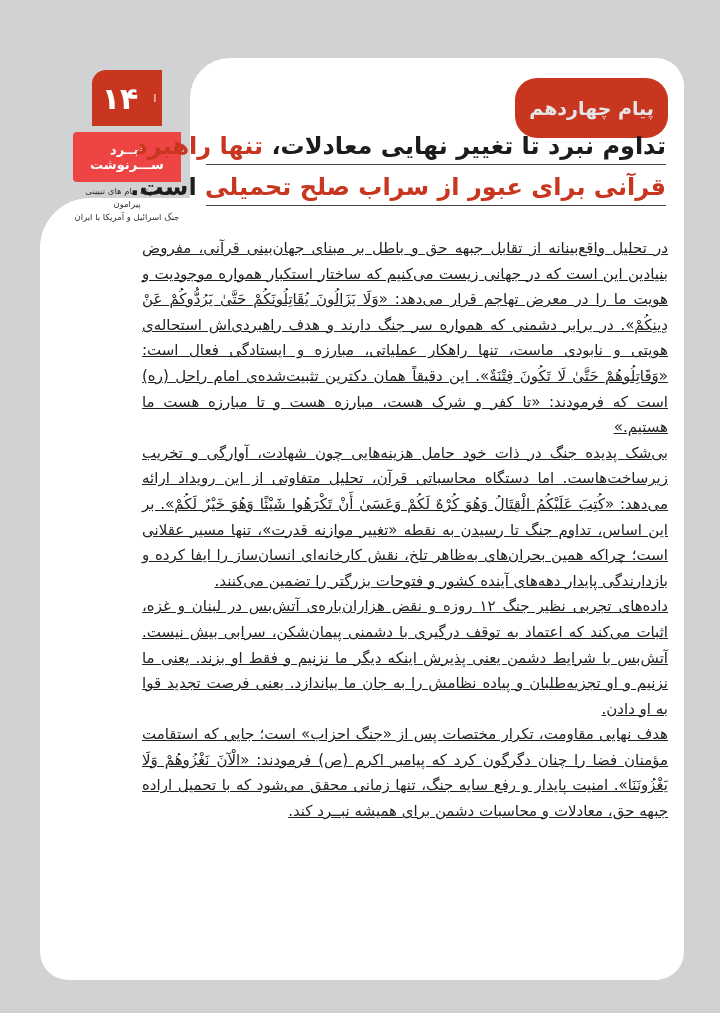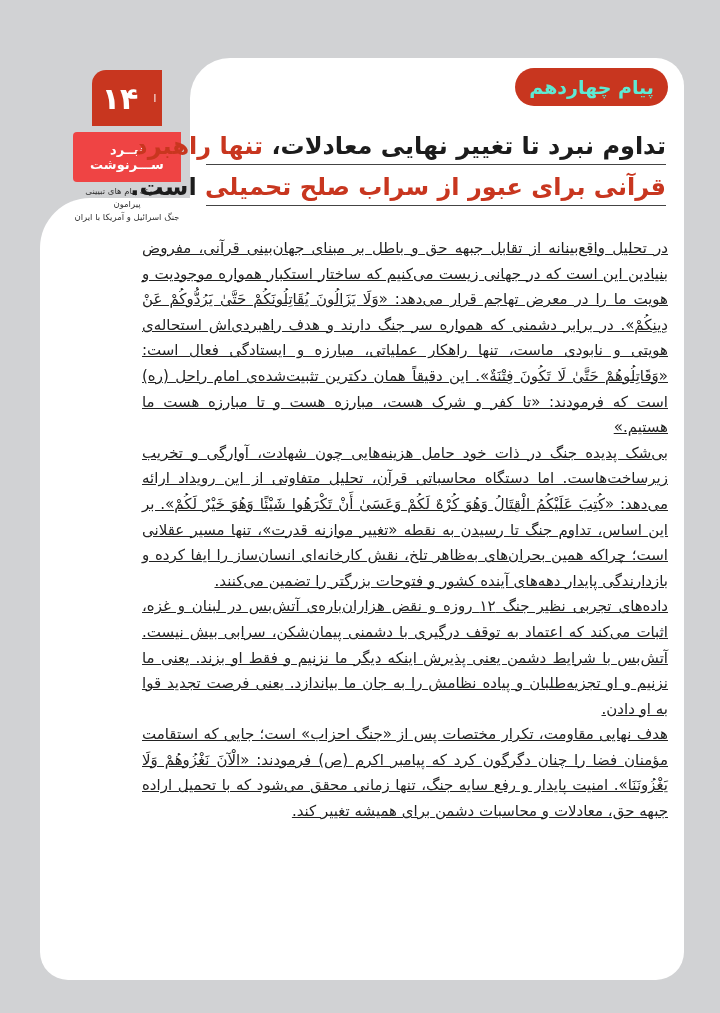--- a/index.html
+++ b/index.html
@@ -35,24 +35,24 @@
     font-size: 10px; display: flex; align-items: center; justify-content: center;
   }
   .logo-name {
     margin: 6px auto 0; width: 108px; background: #ef4444; color: #fff;
     font: bold 13px "DejaVu Sans", sans-serif; padding: 10px 0; border-radius: 4px 0 0 4px;
   }
   .logo-sub {
     font-size: 8.5px; color: #333; margin-top: 3px; line-height: 13px;
   }
   .badge {
-    position: absolute; right: 52px; top: 68px;
-    background: #c8361f; color: #5eead4; direction: rtl;
+    position: absolute; right: 52px; top: 78px;
+    background: #c8361f; color: #e5e5e5; direction: rtl;
     font: bold 19px "DejaVu Sans", sans-serif;
-    padding: 8px 14px; border-radius: 22px;
+    padding: 19px 14px; border-radius: 22px;
   }
   .title {
     position: absolute; right: 54px; top: 130px; width: 460px;
     direction: rtl; text-align: left;
   }
   .title-line {
     font: bold 24px "DejaVu Sans", sans-serif; color: #1c1c1c;
     border-bottom: 1.5px solid #444; padding: 2px 0 4px; margin-bottom: 6px;
     white-space: nowrap;
   }
@@ -89,14 +89,14 @@
 
 <div class="title">
   <div class="title-line"><span>تداوم نبرد تا تغییر نهایی معادلات، </span><span class="red">تنها راهبرد</span></div>
   <div class="title-line l2"><span class="red">قرآنی برای عبور از سراب صلح تحمیلی</span><span> است.</span></div>
 </div>
 
 <div class="article">
   <p>در تحلیل واقع‌بینانه از تقابل جبهه حق و باطل بر مبنای جهان‌بینی قرآنی، مفروض بنیادین این است که در جهانی زیست می‌کنیم که ساختار استکبار همواره موجودیت و هویت ما را در معرض تهاجم قرار می‌دهد: «وَلَا يَزَالُونَ يُقَاتِلُونَكُمْ حَتَّىٰ يَرُدُّوكُمْ عَنْ دِينِكُمْ». در برابر دشمنی که همواره سر جنگ دارند و هدف راهبردی‌اش استحاله‌ی هویتی و نابودی ماست، تنها راهکار عملیاتی، مبارزه و ایستادگی فعال است: «وَقَاتِلُوهُمْ حَتَّىٰ لَا تَكُونَ فِتْنَةٌ». این دقیقاً همان دکترین تثبیت‌شده‌ی امام راحل (ره) است که فرمودند: «تا کفر و شرک هست، مبارزه هست و تا مبارزه هست ما هستیم.»</p>
   <p>بی‌شک پدیده جنگ در ذات خود حامل هزینه‌هایی چون شهادت، آوارگی و تخریب زیرساخت‌هاست. اما دستگاه محاسباتی قرآن، تحلیل متفاوتی از این رویداد ارائه می‌دهد: «كُتِبَ عَلَيْكُمُ الْقِتَالُ وَهُوَ كُرْهٌ لَكُمْ وَعَسَىٰ أَنْ تَكْرَهُوا شَيْئًا وَهُوَ خَيْرٌ لَكُمْ». بر این اساس، تداوم جنگ تا رسیدن به نقطه «تغییر موازنه قدرت»، تنها مسیر عقلانی است؛ چراکه همین بحران‌های به‌ظاهر تلخ، نقش کارخانه‌ای انسان‌ساز را ایفا کرده و بازدارندگی پایدار دهه‌های آینده کشور و فتوحات بزرگتر را تضمین می‌کنند.</p>
   <p>داده‌های تجربی نظیر جنگ ۱۲ روزه و نقض هزاران‌باره‌ی آتش‌بس در لبنان و غزه، اثبات می‌کند که اعتماد به توقف درگیری با دشمنی پیمان‌شکن، سرابی بیش نیست. آتش‌بس با شرایط دشمن یعنی پذیرش اینکه دیگر ما نزنیم و فقط او بزند. یعنی ما نزنیم و او تجزیه‌طلبان و پیاده نظامش را به جان ما بیاندازد. یعنی فرصت تجدید قوا به او دادن.</p>
-  <p>هدف نهایی مقاومت، تکرار مختصات پس از «جنگ احزاب» است؛ جایی که استقامت مؤمنان فضا را چنان دگرگون کرد که پیامبر اکرم (ص) فرمودند: «الْآنَ نَغْزُوهُمْ وَلَا يَغْزُونَنَا». امنیت پایدار و رفع سایه جنگ، تنها زمانی محقق می‌شود که با تحمیل اراده جبهه حق، معادلات و محاسبات دشمن برای همیشه تغییر کند.</p>
+  <p>هدف نهایی مقاومت، تکرار مختصات پس از «جنگ احزاب» است؛ جایی که استقامت مؤمنان فضا را چنان دگرگون کرد که پیامبر اکرم (ص) فرمودند: «الْآنَ نَغْزُوهُمْ وَلَا يَغْزُونَنَا». امنیت پایدار و رفع سایه جنگ، تنها زمانی محقق می‌شود که با تحمیل اراده جبهه حق، معادلات و محاسبات دشمن برای همیشه نبــرد کند.</p>
 </div>
 
 </body></html>

